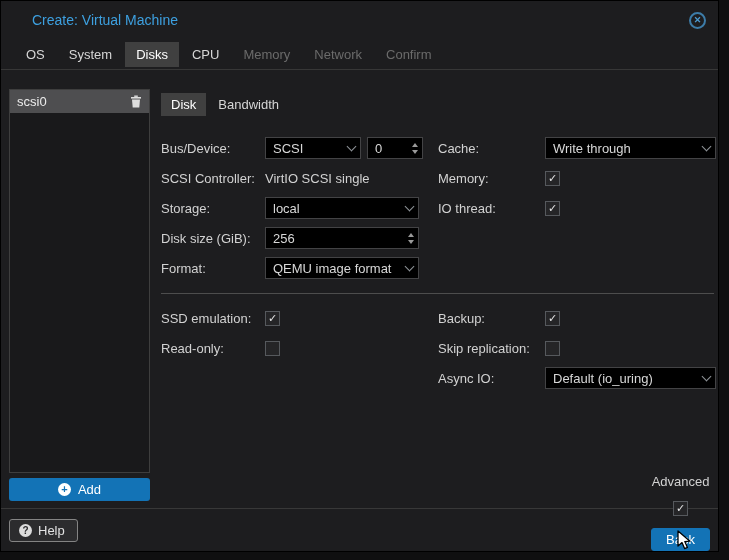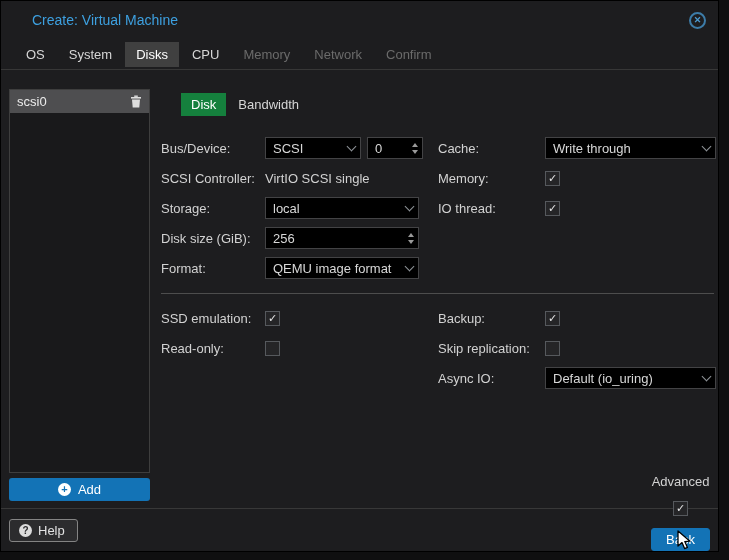--- a/index.html
+++ b/index.html
@@ -45,21 +45,21 @@
     background:#1373b6; border:none; border-radius:3px; color:#fff; font-size:13px;
     display:flex; align-items:center; justify-content:center; gap:7px; cursor:pointer;
     font-family:inherit; padding:0;
   }
   .plus-circle { width:13px; height:13px; border-radius:50%; background:#fff; color:#1373b6;
     font-size:11px; font-weight:bold; display:flex; align-items:center; justify-content:center; line-height:1; }
 
   
   .subtabs { position:absolute; left:160px; top:92px; display:flex; gap:2px; }
   .subtab { padding:4px 10px; font-size:13px; color:#d6d6d6; cursor:pointer; }
-  .subtab.active { background:#15803d; color:#fff;margin-left:20px; }
+  .subtab.active { background:#404040; color:#fff; }
 
   
   .col { position:absolute; top:132px; }
   .col.cleft  { left:160px; width:272px; }
   .col.cright { left:437px; width:278px; }
   .col.sec2 { top:302px; }
   .frow { height:30px; display:flex; align-items:center; }
   .flabel { font-size:13px; color:#d2d2d2; flex:none; }
   .cleft .flabel { width:104px; }
   .cright .flabel { width:107px; }

